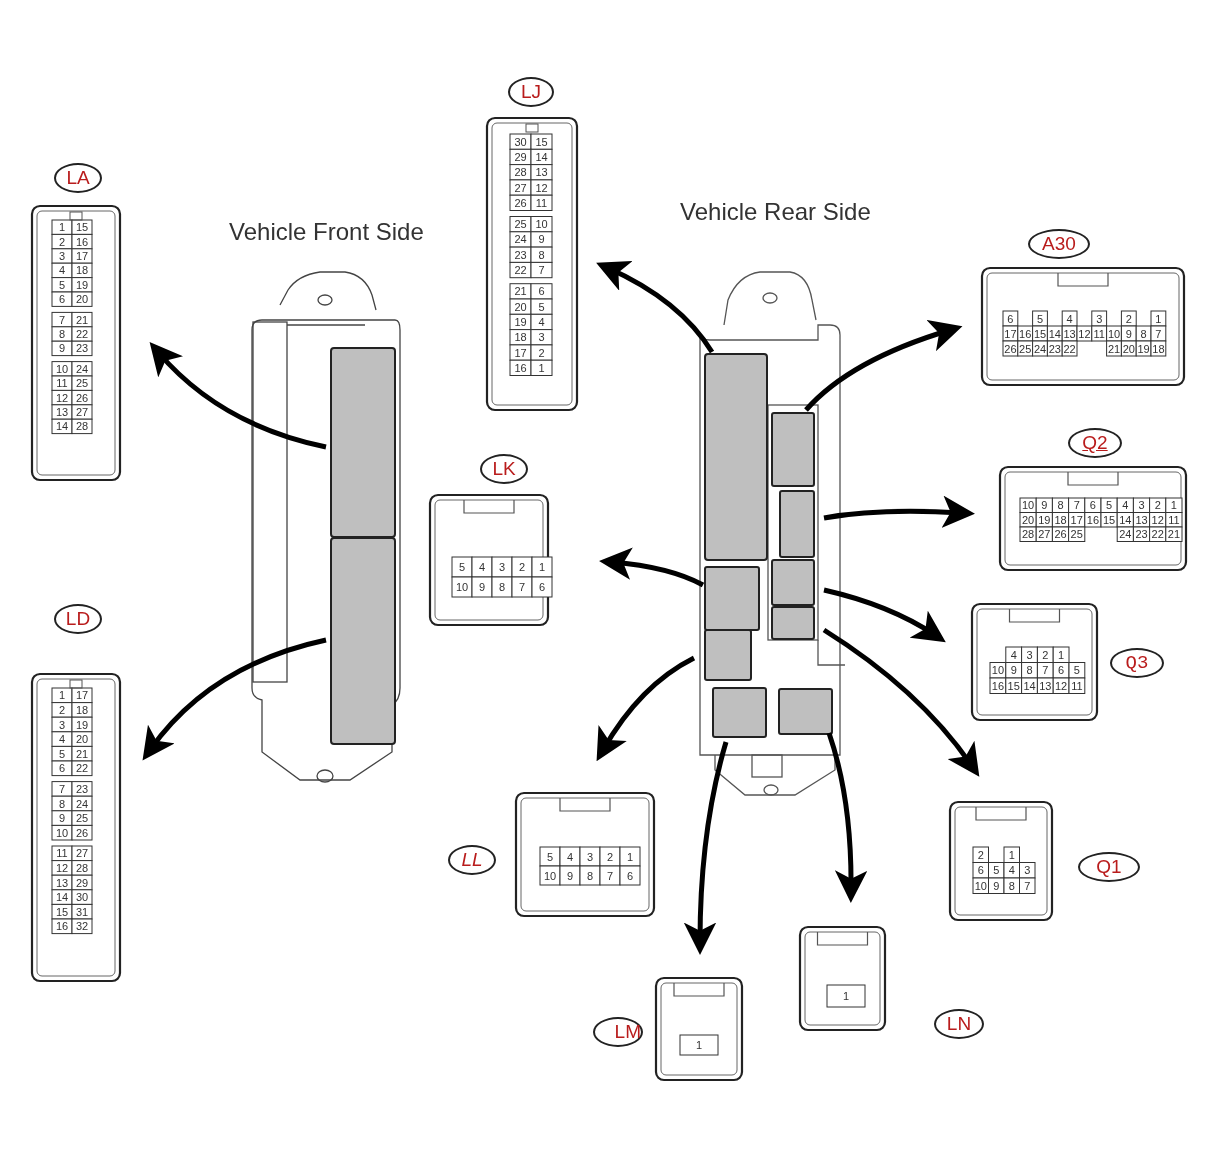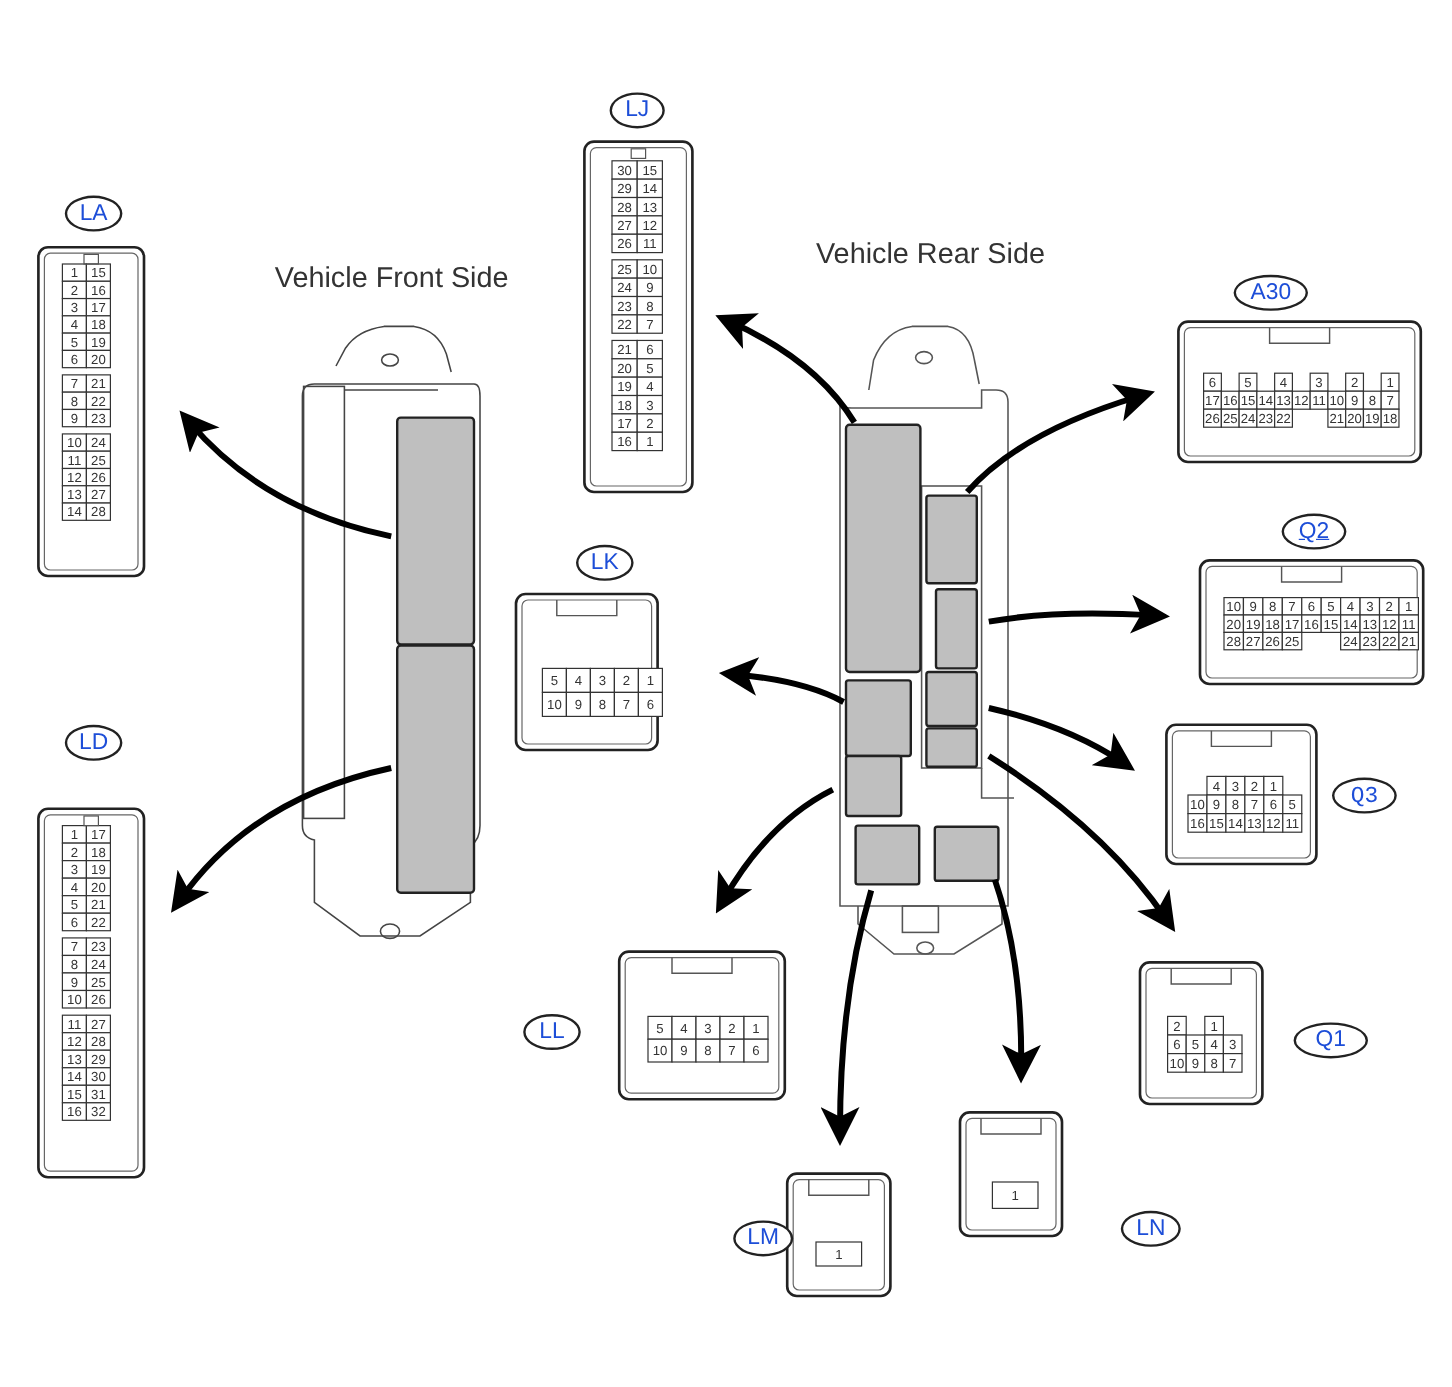--- a/index.html
+++ b/index.html
@@ -1,19 +1,19 @@
 <!DOCTYPE html>
 <html><head>
 <meta charset="utf-8">
 <style>
   html,body{margin:0;padding:0;background:#fff;}
   body{width:1210px;height:1156px;position:relative;overflow:hidden;font-family:"Liberation Sans",sans-serif;color:#222;}
   #diagram{position:absolute;left:0;top:0;width:1210px;height:1156px;}
   .caption{position:absolute;font-size:24px;color:#333;white-space:nowrap;}
-  .tag{position:absolute;border:2px solid #222;border-radius:50%;font-size:19px;text-align:center;line-height:26px;height:26px;background:#fff;color:#1d4ed8;}
+  .tag{position:absolute;border:2px solid #222;border-radius:50%;font-size:19px;text-align:center;line-height:26px;height:26px;background:#fff;color:#b91c1c;}
   .pin text{font-size:11px;}
 </style>
 </head>
 <body>
 
 <svg id="diagram" viewBox="0 0 1210 1156" xmlns="http://www.w3.org/2000/svg">
   <defs>
     <marker id="ah" viewBox="0 0 10 10" refX="6" refY="5" markerWidth="6.5" markerHeight="6.5" orient="auto-start-reverse" markerUnits="strokeWidth">
       <path d="M0,0 L10,5 L0,10 L2.5,5 z" fill="#000"></path>
     </marker>
@@ -893,19 +893,19 @@
     </g>
 </svg>
 
 <div class="caption" style="left:229px;top:218px;text-align:center;">Vehicle Front Side</div>
 <div class="caption" style="left:680px;top:198px;">Vehicle Rear Side</div>
 
 <div class="tag" style="left:54px;top:163px;width:44px;">LA</div>
 <div class="tag" style="left:54px;top:604px;width:44px;">LD</div>
 <div class="tag" style="left:508px;top:77px;width:42px;">LJ</div>
 <div class="tag" style="left:480px;top:454px;width:44px;">LK</div>
-<div class="tag" style="left:436px;top:845px;width:44px;">LL</div>
-<div class="tag" style="left:611px;top:1017px;width:46px;">LM</div>
+<div class="tag" style="left:448px;top:845px;width:44px;font-style:italic;">LL</div>
+<div class="tag" style="left:593px;top:1017px;width:46px;text-align:right;">LM</div>
 <div class="tag" style="left:934px;top:1009px;width:46px;">LN</div>
 <div class="tag" style="left:1028px;top:229px;width:58px;">A30</div>
 <div class="tag" style="left:1068px;top:428px;width:50px;text-decoration:underline;">Q2</div>
 <div class="tag" style="left:1110px;top:648px;width:50px;font-family:Liberation Mono, monospace;">Q3</div>
 <div class="tag" style="left:1078px;top:852px;width:58px;">Q1</div>
 
 </body></html>

